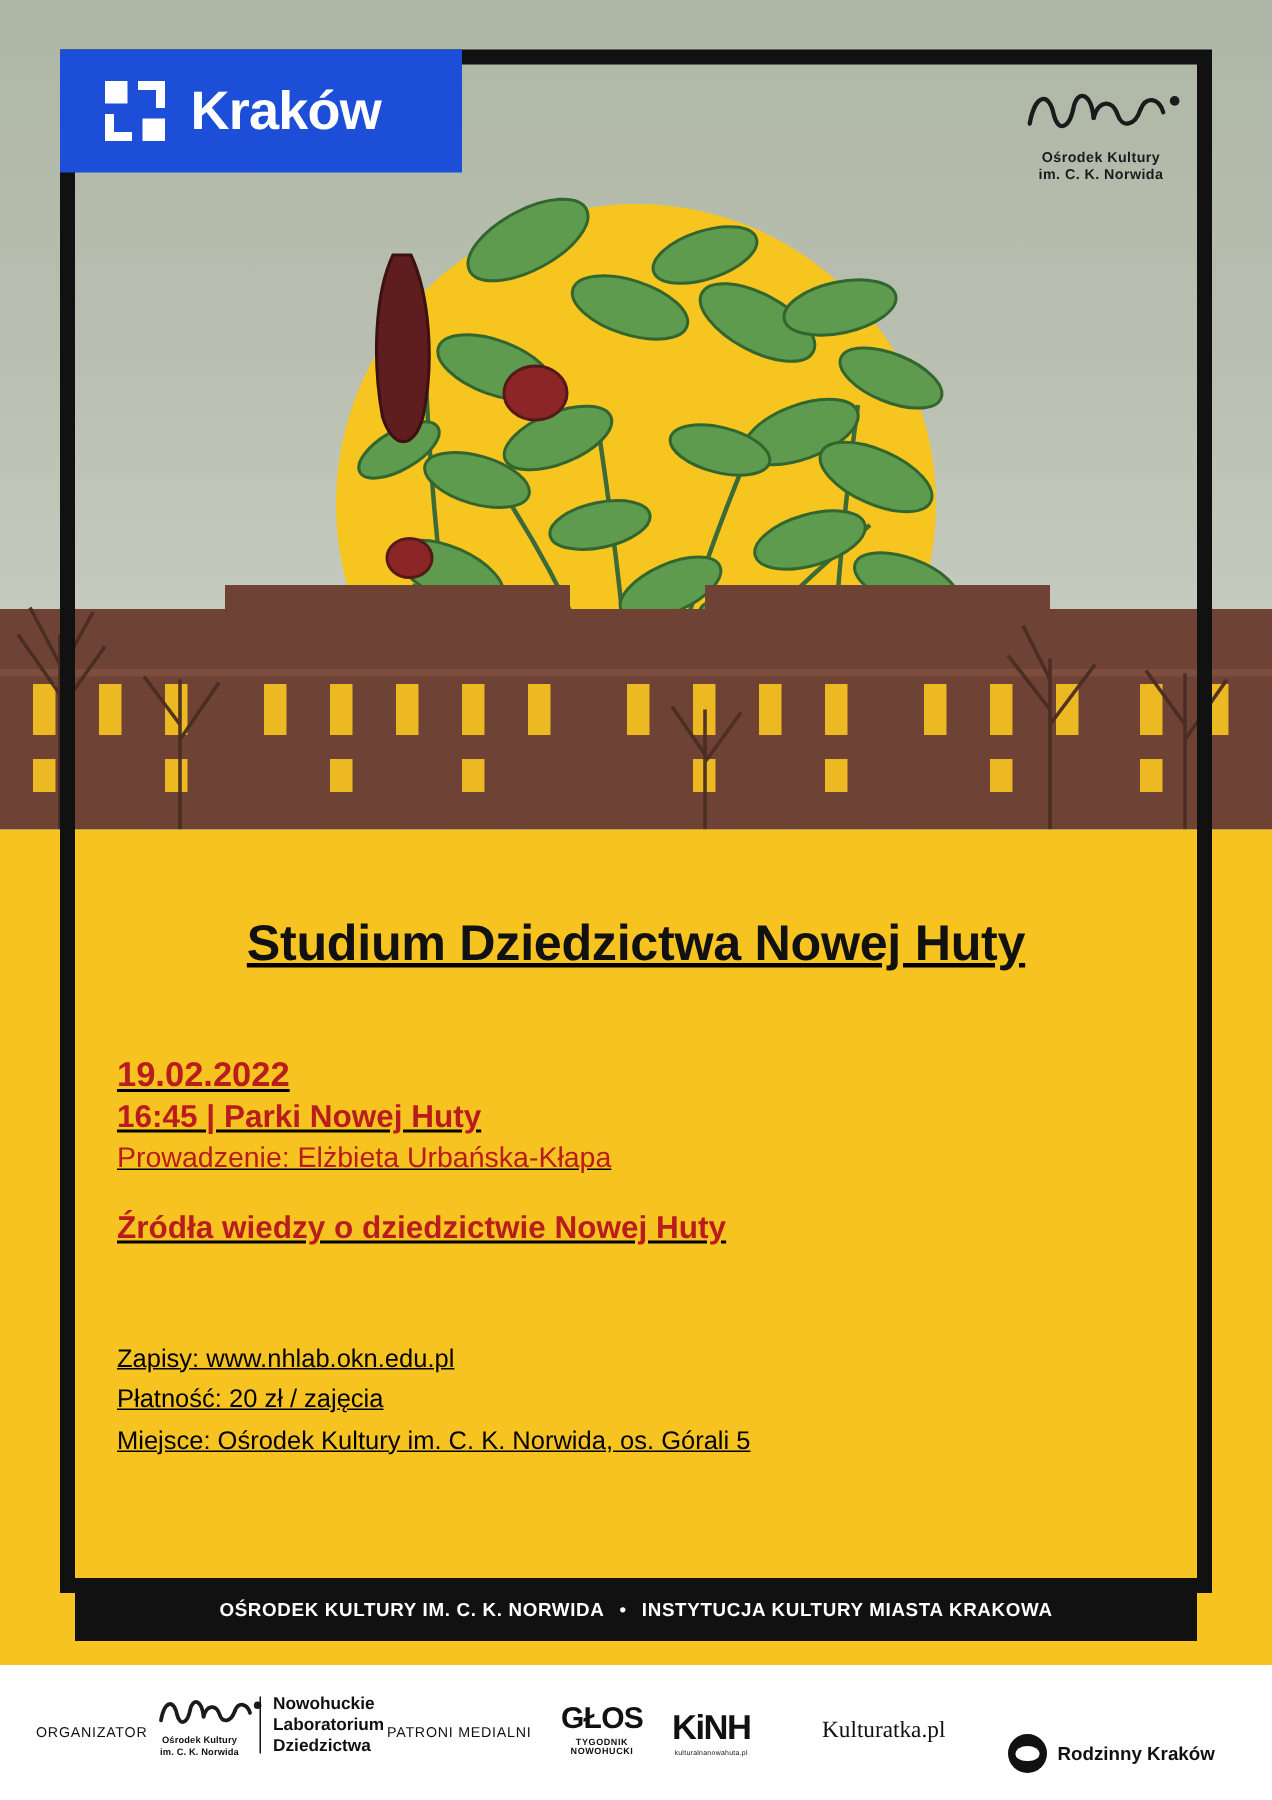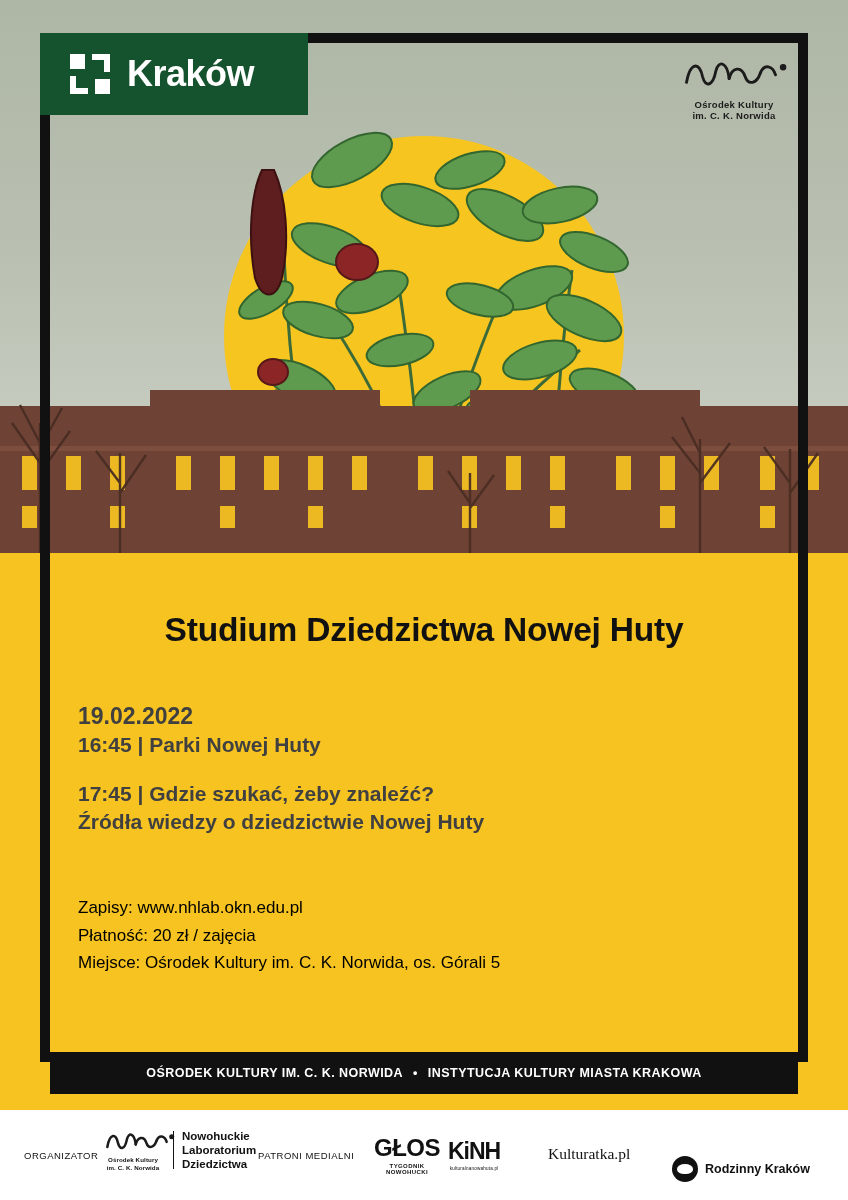--- a/index.html
+++ b/index.html
@@ -114,21 +114,21 @@
     pointer-events: none;
   }
 
   
   .krakow-badge {
     position: absolute;
     left: 40px;
     top: 33px;
     width: 268px;
     height: 82px;
-    background: #14532d;
+    background: #1d4ed8;
     display: flex;
     align-items: center;
     padding-left: 30px;
     box-sizing: border-box;
   }
   .krakow-mark {
     width: 40px; height: 40px;
     position: relative;
     margin-right: 17px;
   }
@@ -169,31 +169,32 @@
 
   
   .content {
     position: absolute;
     left: 50px;
     top: 553px;
     width: 748px;
     height: 455px;
     box-sizing: border-box;
     padding: 0 28px;
+    text-decoration: underline;
   }
   .title {
     margin-top: 59px;
     font-size: 33.5px;
     font-weight: bold;
     color: #111111;
     letter-spacing: -0.2px;
     text-align: center;
     line-height: 1.1;
   }
-  .block { color: #404040; }
+  .block { color: #b91c1c; }
   .date {
     margin-top: 52px;
     font-size: 23px;
     font-weight: bold;
     line-height: 1.32;
   }
   .sess-head {
     font-size: 21px;
     font-weight: bold;
     line-height: 1.35;
@@ -260,21 +261,21 @@
     font-size: 6.2px; font-weight: 700; letter-spacing: .1px; line-height: 1.25;
   }
   .nlab-divider { width: 1px; height: 38px; background: #111; }
   .nlab-text {
     font-size: 11.5px; font-weight: bold; line-height: 1.22;
   }
 
   .glos {
     position: absolute; left: 374px; top: 26px; text-align: center;
   }
-  .glos .g1 { font-size: 24px; font-weight: bold; letter-spacing: -.5px; line-height: 1; }
+  .glos .g1 { font-size: 20px; font-weight: bold; letter-spacing: -.5px; line-height: 1; }
   .glos .g2 { font-size: 6px; font-weight: bold; letter-spacing: .4px; margin-top: 3px; }
   .glos .g3 { font-size: 6px; font-weight: bold; letter-spacing: .4px; }
 
   .kinh { position: absolute; left: 448px; top: 30px; text-align: center; }
   .kinh .k1 { font-size: 23px; font-weight: bold; letter-spacing: -1px; line-height: 1; }
   .kinh .k2 { font-size: 4.6px; letter-spacing: .2px; margin-top: 3px; }
 
   .kulturatka { position: absolute; left: 548px; top: 36px; }
   .kulturatka .kt { font-size: 15.5px; line-height: 1; font-family: "Liberation Serif", serif; }
 
@@ -427,24 +428,24 @@
     <div class="nl1">Ośrodek  Kultury</div>
     <div class="nl2">im. C. K. Norwida</div>
   </div>
 
   <div class="content">
     <div class="title">Studium Dziedzictwa Nowej Huty</div>
 
     <div class="block">
       <div class="date">19.02.2022</div>
       <div class="sess-head">16:45 | Parki Nowej Huty</div>
+      <div class="sess-lead">Prowadzenie: Elżbieta Urbańska-Kłapa</div>
 
       <div class="gap"></div>
 
-      <div class="sess-head">17:45 | Gdzie szukać, żeby znaleźć?</div>
       <div class="sess-head">Źródła wiedzy o dziedzictwie Nowej Huty</div>
     </div>
 
     <div class="info">
       <div>Zapisy: www.nhlab.okn.edu.pl</div>
       <div>Płatność: 20 zł / zajęcia</div>
       <div>Miejsce: Ośrodek Kultury im. C. K. Norwida, os. Górali 5</div>
     </div>
   </div>
 

